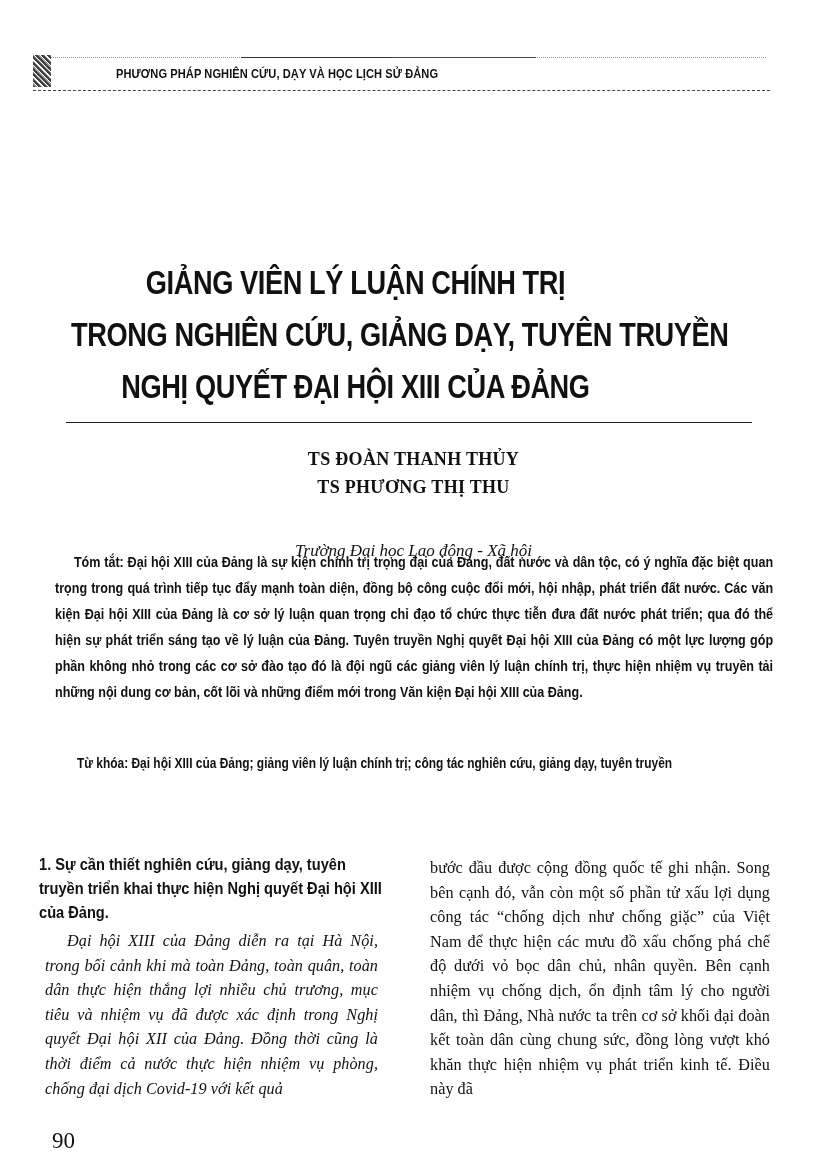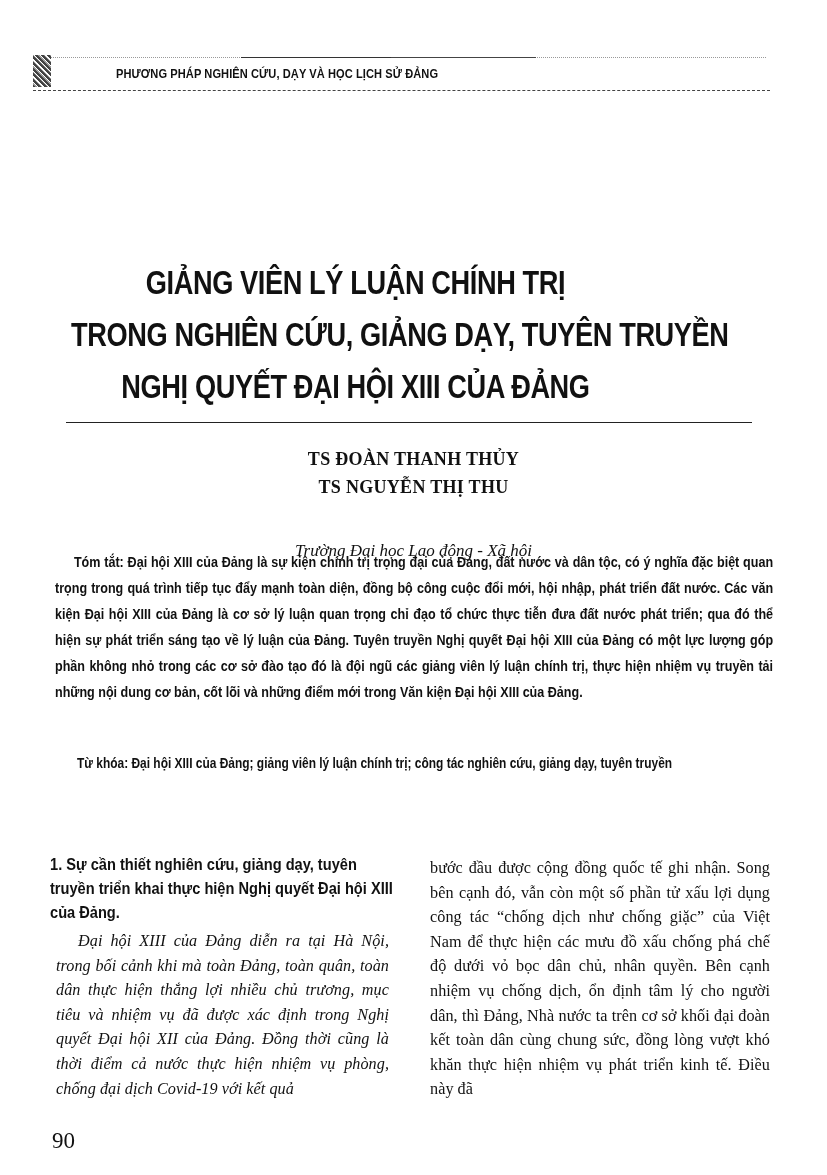--- a/index.html
+++ b/index.html
@@ -62,21 +62,21 @@
       transform: scaleX(0.86); transform-origin: left top; width: 835px;
     }
     .abstract .label { font-weight: bold; }
     .keywords {
       position: absolute; left: 77px; top: 752px;
       font-family: "Liberation Sans", sans-serif; font-weight: bold; font-size: 14.4px;
       line-height: 22px; white-space: nowrap;
       transform: scaleX(0.83); transform-origin: left top;
     }
     .col-left {
-      position: absolute; left: 50px; top: 853px; width: 345px;
+      position: absolute; left: 39px; top: 853px; width: 345px;
     }
     .section-heading {
       font-family: "Liberation Sans", sans-serif; font-weight: bold; font-size: 17px;
       line-height: 24px; width: 400px; transform: scaleX(0.86); transform-origin: left top;
       margin: 0 0 -2px 0;
     }
     .body-text {
       font-family: "Liberation Serif", serif; font-size: 16.2px; line-height: 24.6px;
       text-align: justify; margin: 6px; letter-spacing: 0.05px;
     }
@@ -101,21 +101,21 @@
 
 <div class="title-block">
   <span class="title-line">GIẢNG VIÊN LÝ LUẬN CHÍNH TRỊ</span>
   <span class="title-line">TRONG NGHIÊN CỨU, GIẢNG DẠY, TUYÊN TRUYỀN</span>
   <span class="title-line">NGHỊ QUYẾT ĐẠI HỘI XIII CỦA ĐẢNG</span>
 </div>
 <div class="title-rule"></div>
 
 <div class="authors">
   <span class="author">TS ĐOÀN THANH THỦY</span>
-  <span class="author">TS NGUYỄN THỊ THU</span>
+  <span class="author">TS PHƯƠNG THỊ THU</span>
   <span class="affiliation">Trường Đại học Lao động - Xã hội</span>
 </div>
 
 <div class="abstract"><span class="label">Tóm tắt:</span><span> Đại hội XIII của Đảng là sự kiện chính trị trọng đại của Đảng, đất nước và dân tộc, có ý nghĩa đặc biệt quan trọng trong quá trình tiếp tục đẩy mạnh toàn diện, đồng bộ công cuộc đổi mới, hội nhập, phát triển đất nước. Các văn kiện Đại hội XIII của Đảng là cơ sở lý luận quan trọng chỉ đạo tổ chức thực tiễn đưa đất nước phát triển; qua đó thể hiện sự phát triển sáng tạo về lý luận của Đảng. Tuyên truyền Nghị quyết Đại hội XIII của Đảng có một lực lượng góp phần không nhỏ trong các cơ sở đào tạo đó là đội ngũ các giảng viên lý luận chính trị, thực hiện nhiệm vụ truyền tải những nội dung cơ bản, cốt lõi và những điểm mới trong Văn kiện Đại hội XIII của Đảng.</span></div>
 
 <div class="keywords"><span>Từ khóa:</span><span> Đại hội XIII của Đảng; giảng viên lý luận chính trị; công tác nghiên cứu, giảng dạy, tuyên truyền</span></div>
 
 <div class="col-left">
   <h2 class="section-heading">1. Sự cần thiết nghiên cứu, giảng dạy, tuyên truyền triển khai thực hiện Nghị quyết Đại hội XIII của Đảng.</h2>
   <p class="body-text">Đại hội XIII của Đảng diễn ra tại Hà Nội, trong bối cảnh khi mà toàn Đảng, toàn quân, toàn dân thực hiện thắng lợi nhiều chủ trương, mục tiêu và nhiệm vụ đã được xác định trong Nghị quyết Đại hội XII của Đảng. Đồng thời cũng là thời điểm cả nước thực hiện nhiệm vụ phòng, chống đại dịch Covid-19 với kết quả</p>

